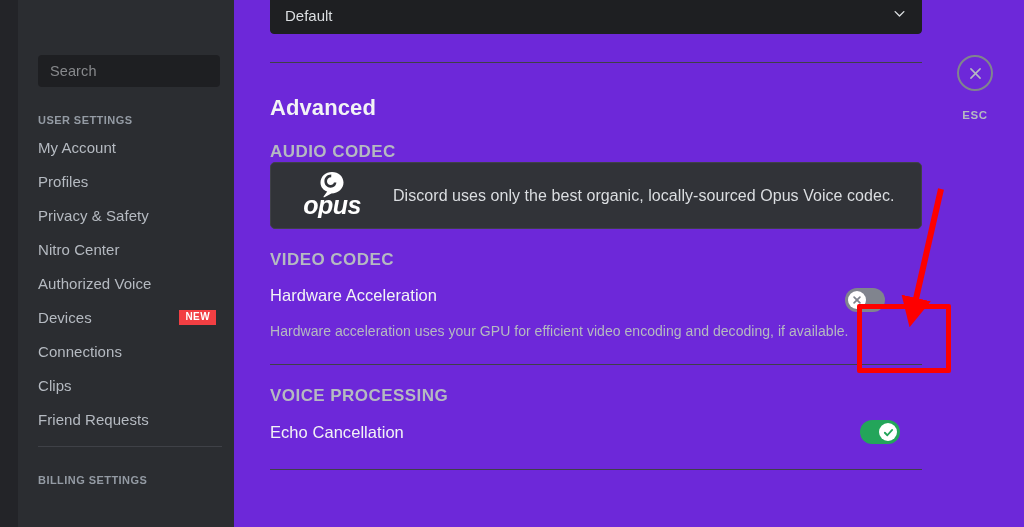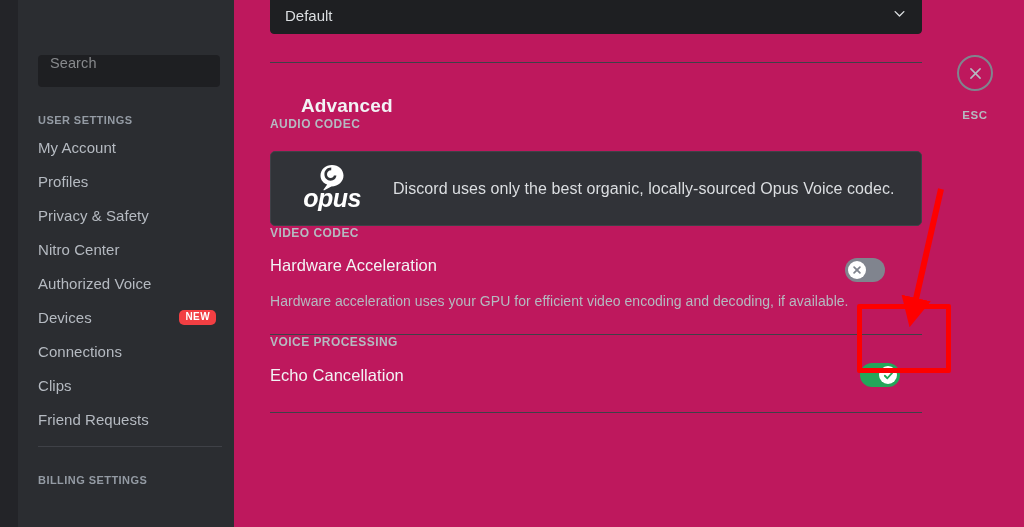--- a/index.html
+++ b/index.html
@@ -39,21 +39,21 @@
     position: relative;
     overflow: hidden;
   }
 
   .search-wrap {
     margin: 0 14px 12px 20px;
     height: 32px;
     background: #1e1f22;
     border-radius: 4px;
     display: flex;
-    align-items: flex-start;
+    align-items: center;
     padding: 0 10px 0 12px;
     cursor: text;
   }
   .search-input {
     flex: 1 1 auto;
     background: transparent;
     border: none;
     outline: none;
     color: #b5bac1;
     font-size: 14.5px;
@@ -86,38 +86,38 @@
   .nav-label { flex: 1 1 auto; letter-spacing: .05px; }
 
   .badge-new {
     flex: 0 0 auto;
     background: #f23f43;
     color: #fff;
     font-size: 10px;
     font-weight: bold;
     letter-spacing: .4px;
     padding: 1px 6px 2px 6px;
-    border-radius: 5px;
+    border-radius: 0;
     line-height: 12px;
   }
 
   .nitro-icon { flex: 0 0 auto; display: block; }
 
   .sb-divider {
     height: 1px;
     background: #3f4147;
     margin: 13px 12px 0 20px;
   }
 
   
   .main {
     flex: 1 1 auto;
     height: 100%;
     position: relative;
-    background: #be185d;
+    background: #6d28d9;
     padding: 0 0 0 36px;
     overflow: hidden;
   }
   .main-inner { width: 652px; position: relative; }
 
   .select-box {
     margin-top: -4px;
     height: 38px;
     background: #1e1f22;
     border: 1px solid #1e1f22;
@@ -133,38 +133,38 @@
   .chevron { flex: 0 0 auto; color: #dbdee1; display: block; }
 
   .hr {
     height: 1px;
     background: #3f4147;
     margin: 28px 0 0 0;
   }
 
   h2.adv-title {
     color: #f2f3f5;
-    font-size: 19px;
+    font-size: 22px;
     font-weight: bold;
     margin-top: 32px;
     letter-spacing: .1px;
-    margin-left: 31px;
   }
 
   .group-label {
     color: #b5bac1;
-    font-size: 12px;
+    font-size: 17px;
     font-weight: bold;
     letter-spacing: .45px;
     text-transform: uppercase;
+    margin-top: 21px;
   }
 
   .codec-card {
-    margin-top: 20px;
-    height: 75px;
+    margin-top: 0;
+    height: 67px;
     border: 1px solid #3f4147;
     border-radius: 5px;
     background: #313338;
     display: flex;
     align-items: center;
     padding: 0 22px 0 24px;
   }
   .opus-logo { flex: 0 0 auto; display: block; }
   .codec-desc {
     margin-left: 24px;

